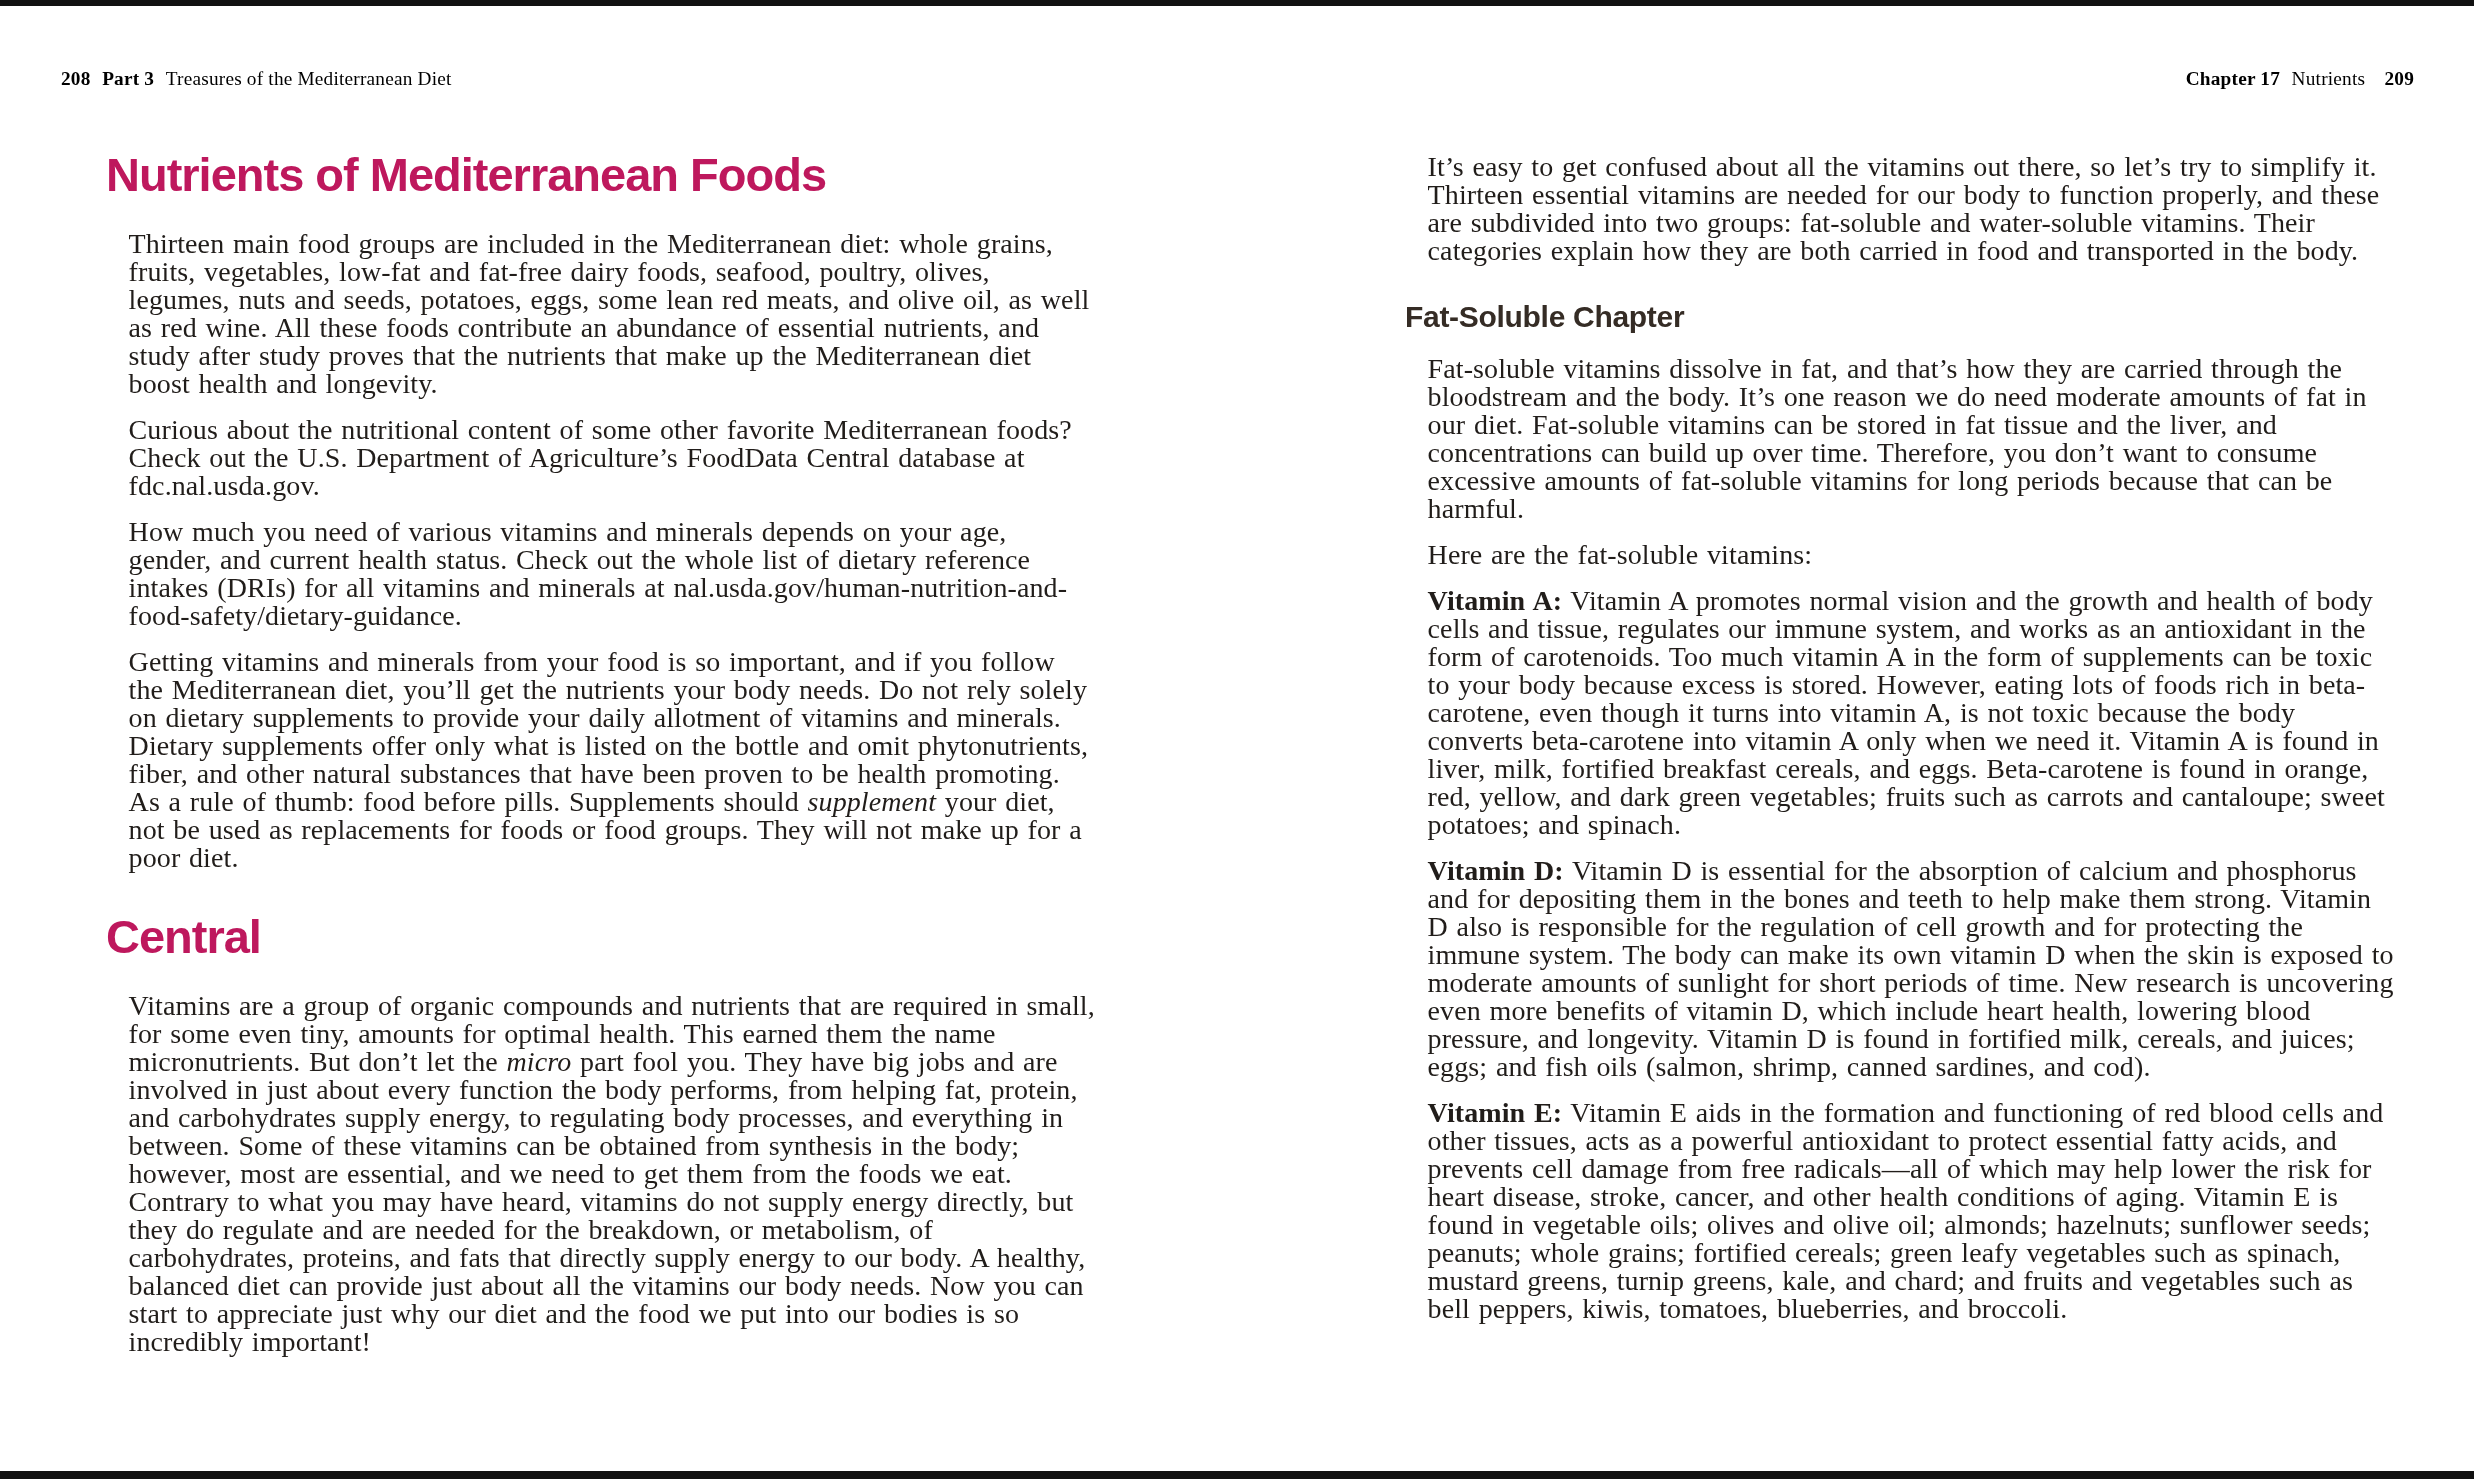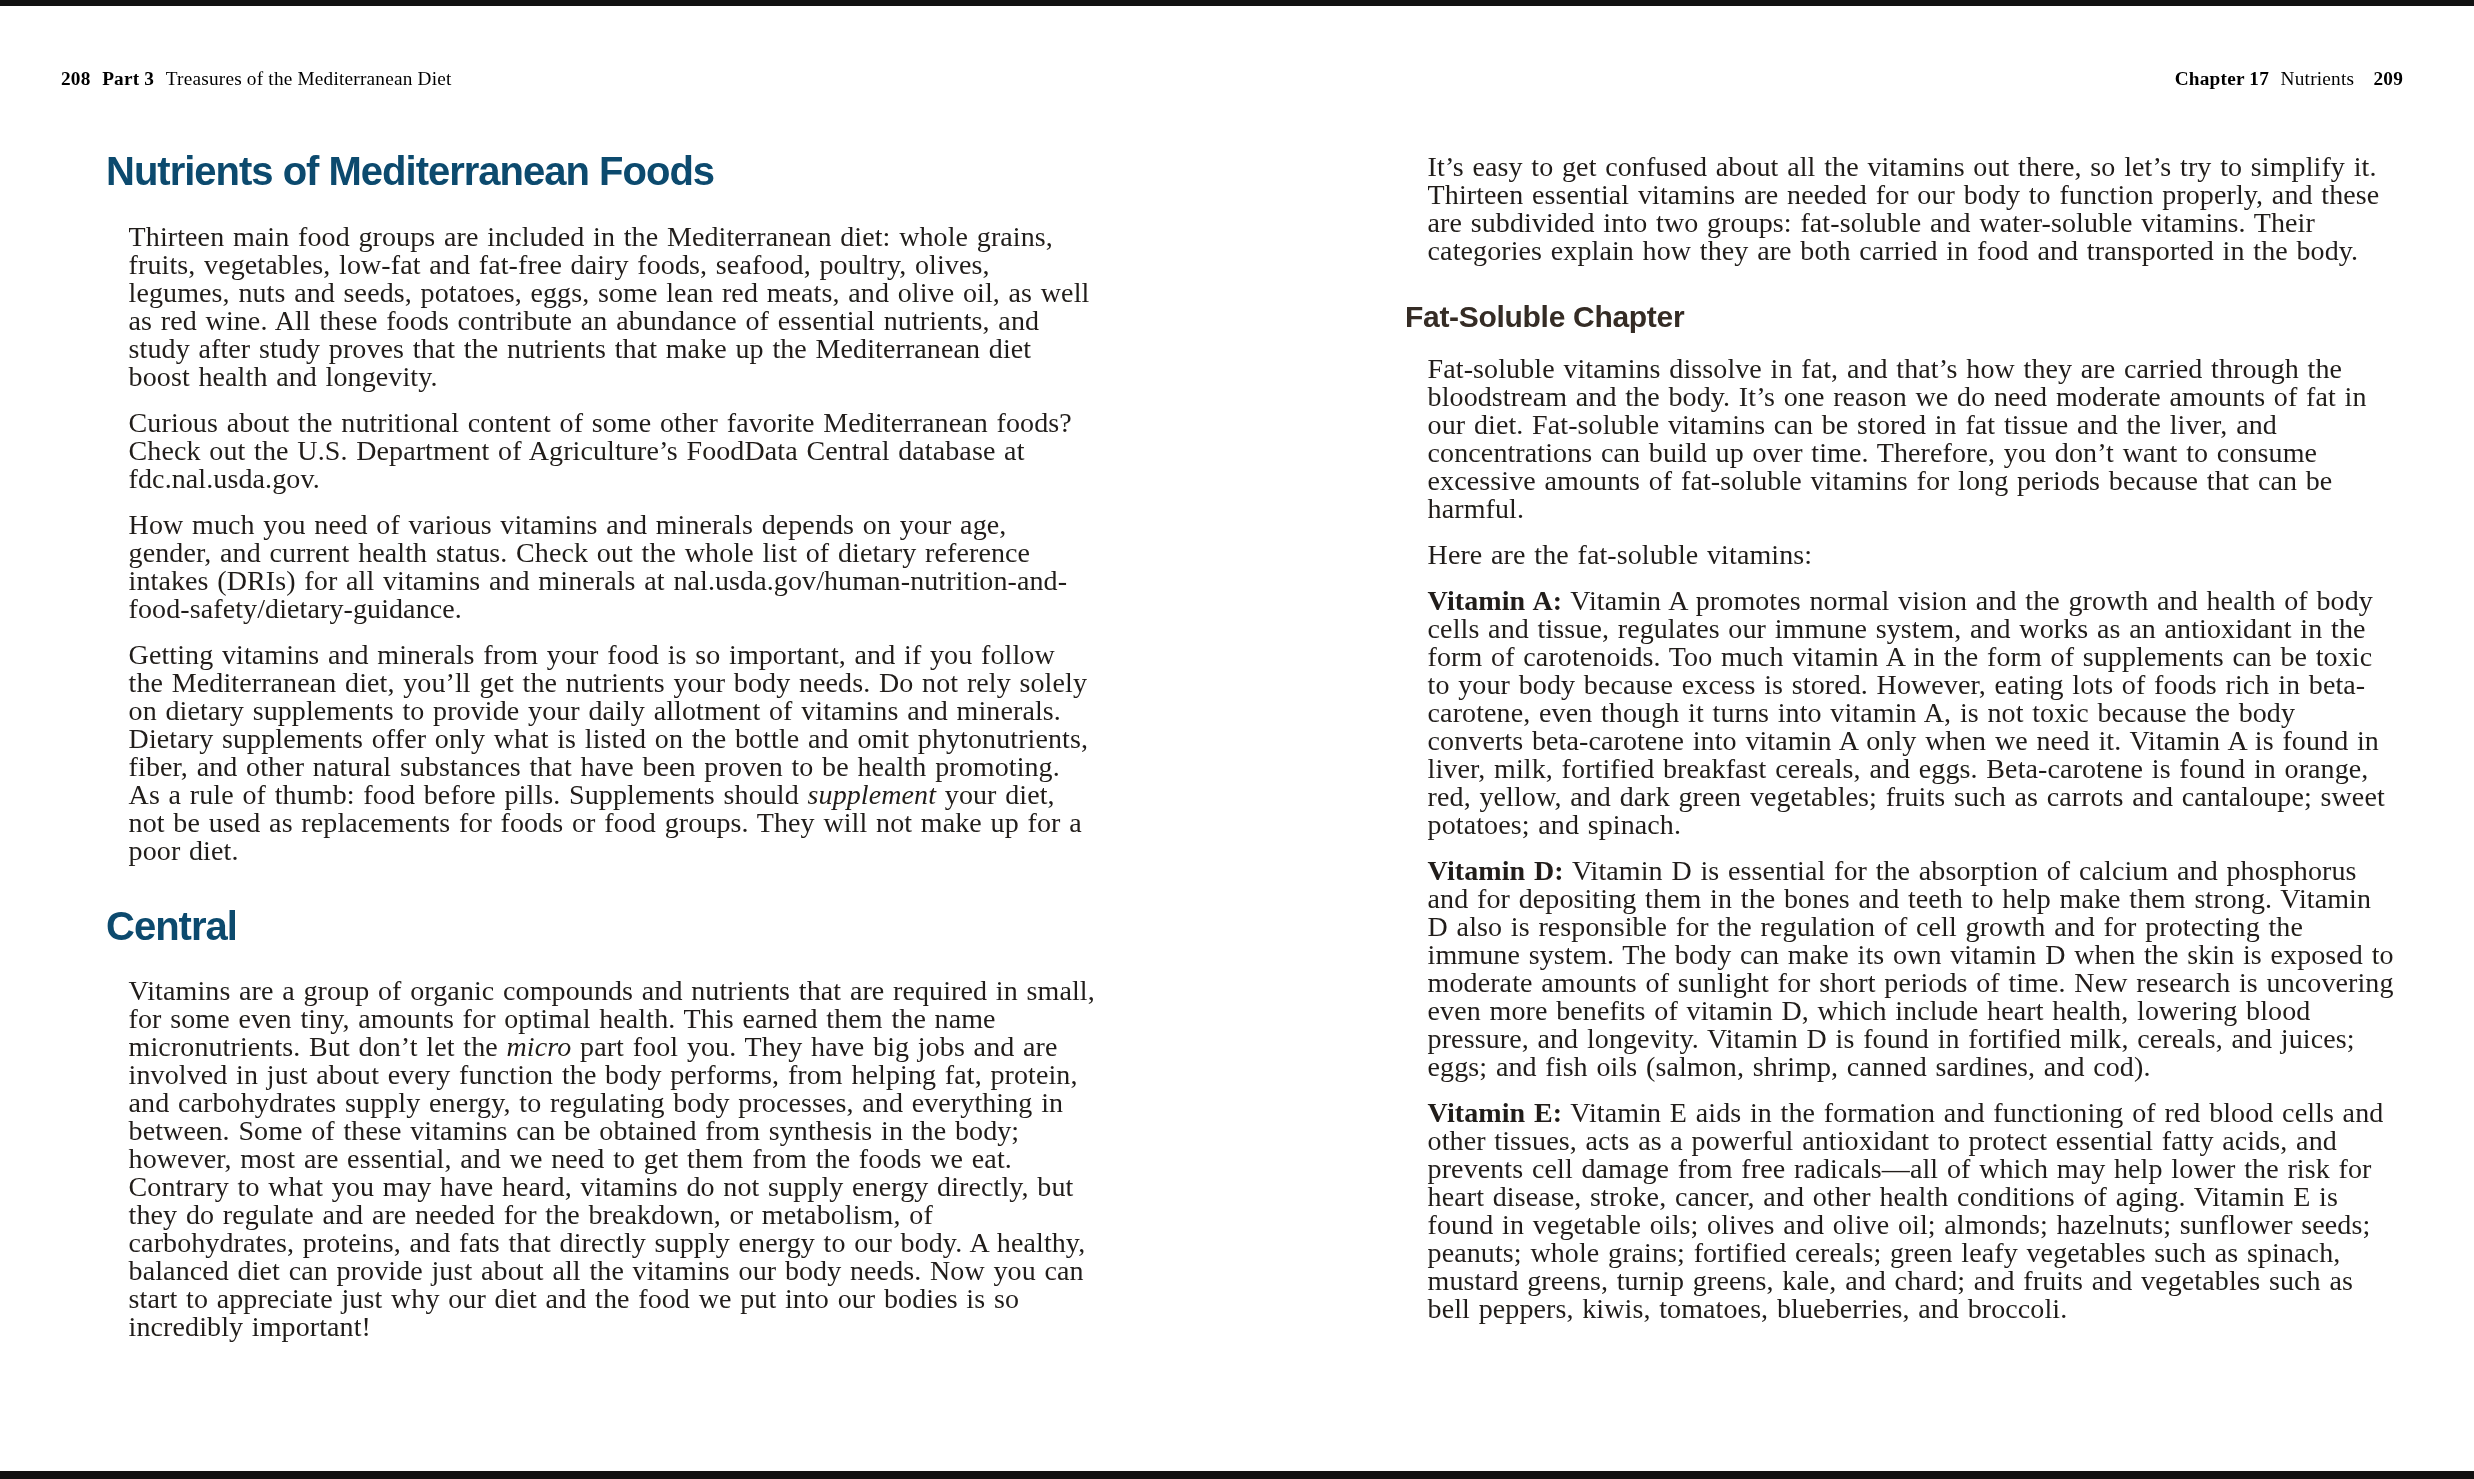--- a/index.html
+++ b/index.html
@@ -26,40 +26,40 @@
 
   .running-header {
     position: absolute;
     top: 68px;
     font-size: 19.3px;
     letter-spacing: 0.2px;
     white-space: nowrap;
     color: #000000;
   }
   #header-left { left: 61px; }
-  #header-right { right: 72px; text-align: left; }
+  #header-right { right: 61px; text-align: left; }
   .running-header .bold { font-weight: bold; }
   .running-header .gap { display: inline-block; width: 11.6px; }
   .running-header .gap-wide { display: inline-block; width: 19.3px; }
 
   .col {
     position: absolute;
     width: 989px;
   }
   #left-col  { left: 106px;  top: 150px; }
   #right-col { left: 1405px; top: 153px; }
 
   h1.display {
     margin: 0;
     font-family: "Liberation Sans", sans-serif;
     font-weight: 700;
-    font-size: 40px;
+    font-size: 47px;
     line-height: 1.05;
     letter-spacing: -1px;
-    color: #0c4a6e;
+    color: #be185d;
   }
   h2.display {
     margin: 0;
     font-family: "Liberation Sans", sans-serif;
     font-weight: 700;
     font-size: 30px;
     line-height: 1.1;
     letter-spacing: -0.3px;
     color: #352c25;
   }

